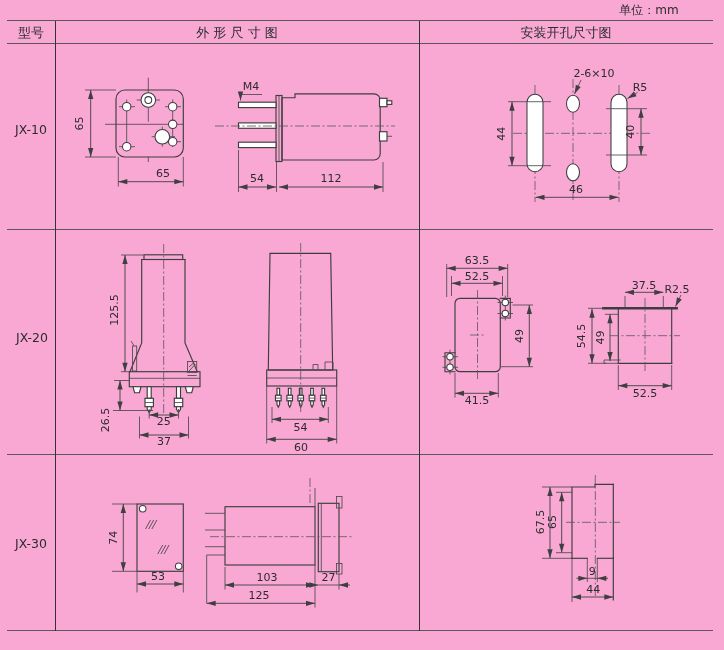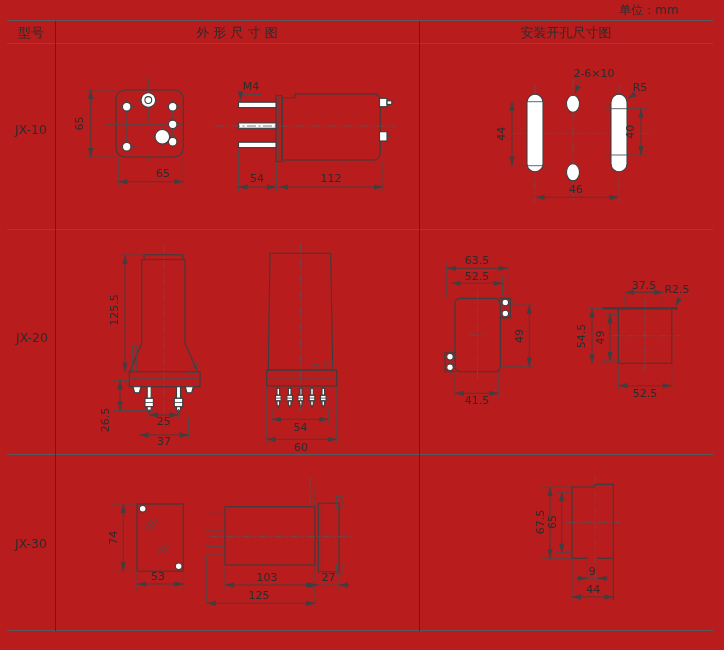--- a/index.html
+++ b/index.html
@@ -1,18 +1,18 @@
 <!DOCTYPE html>
 <html><head>
 <meta charset="utf-8">
 <style>
   * { margin:0; padding:0; box-sizing:border-box; }
   html,body { background:#f4f4f4; }
   body { width:724px; height:650px; font-family:"DejaVu Sans","Liberation Sans",sans-serif; }
-  .page { position:relative; width:724px; height:650px; background:#b91c1c; overflow:hidden; }
+  .page { position:relative; width:724px; height:650px; background:#f9a8d4; overflow:hidden; }
   svg { position:absolute; left:0; top:0; }
 
   .ln   { stroke:#3d3d3f; stroke-width:1.15; fill:none; stroke-linecap:square; }
   .lnf  { stroke:#3d3d3f; stroke-width:1.15; fill:#ffffff; }
   .thin { stroke:#4a4a4c; stroke-width:0.85; fill:none; }
   .dim  { stroke:#3f3f41; stroke-width:0.9;  fill:none; }
   .cl   { stroke:#55555a; stroke-width:0.8;  fill:none; stroke-dasharray:9 2.5 2 2.5; }
   .tb   { stroke:#59595b; stroke-width:1.9; shape-rendering:crispEdges; }
   .tbv  { stroke:#333335; stroke-width:1.4; shape-rendering:crispEdges; }
   .hole { stroke:#3d3d3f; stroke-width:1.05; fill:#ffffff; }

